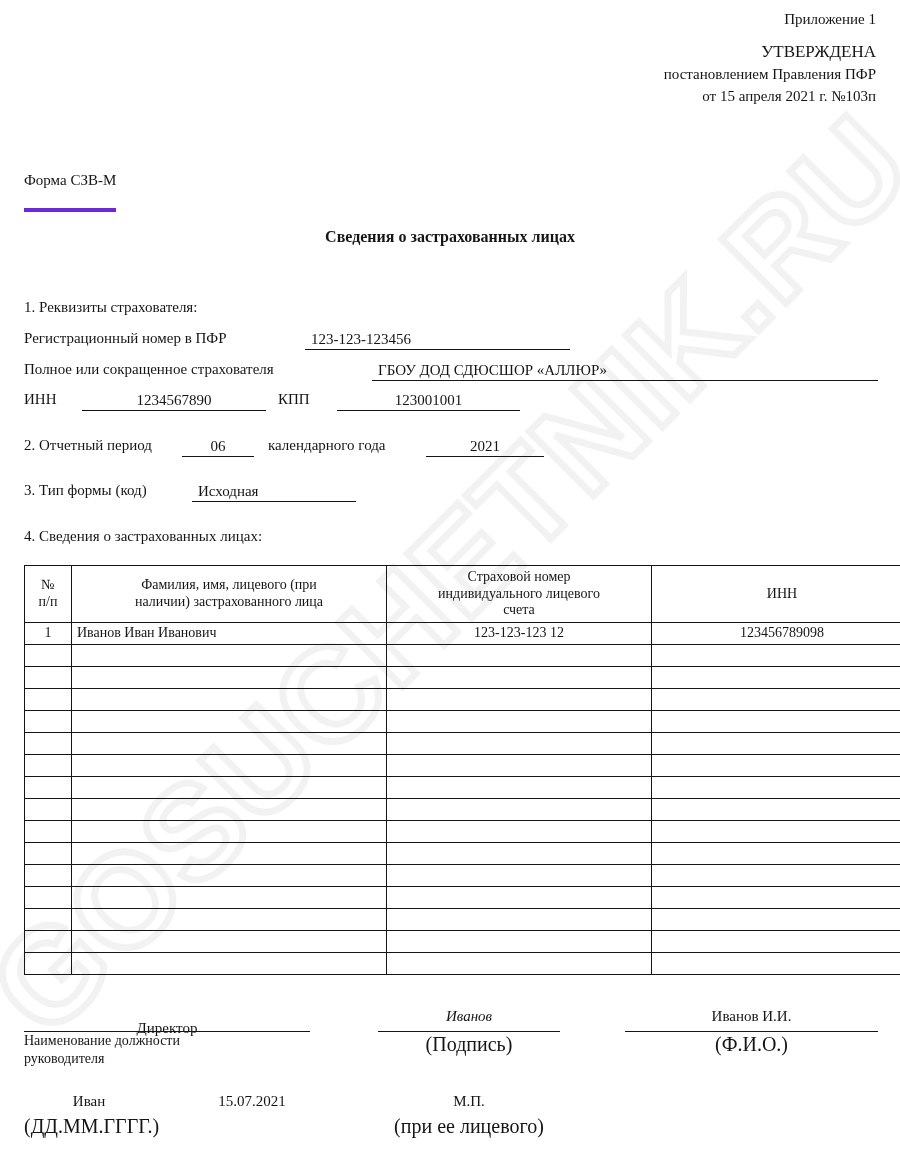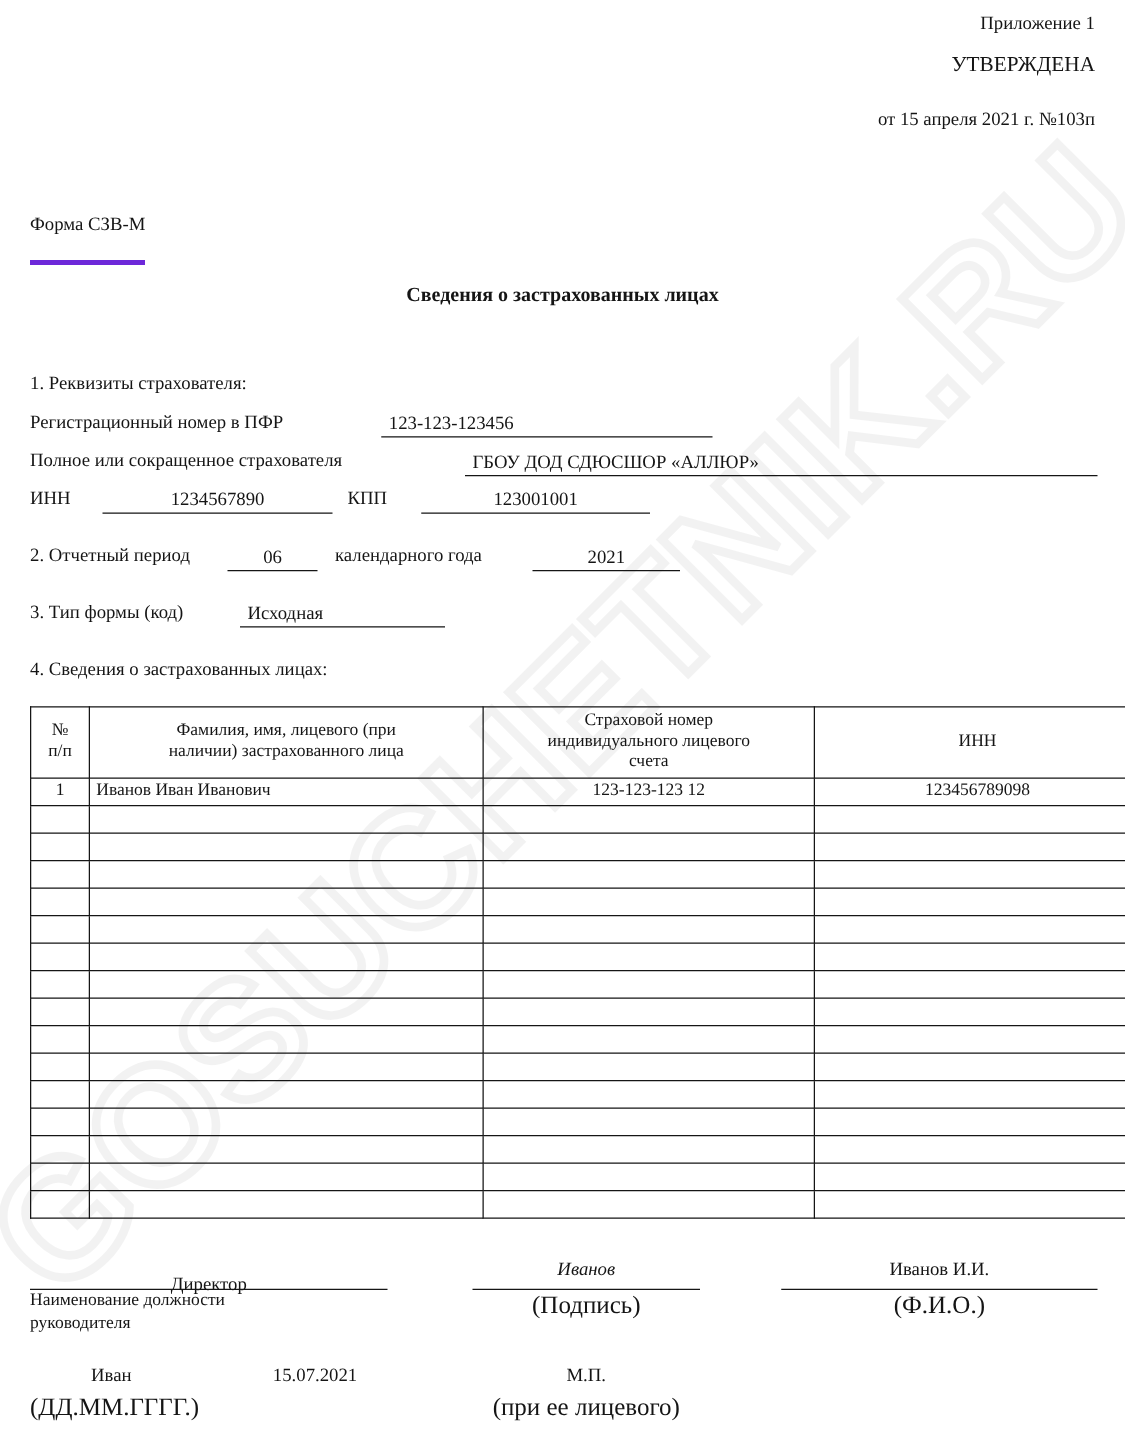--- a/index.html
+++ b/index.html
@@ -149,20 +149,21 @@
 
 <div id="watermark">
   <div class="wm-text">GOSUCHETNIK.RU</div>
 </div>
 
 <div id="page">
 
   <div class="abs hdr-line" style="left:24px; top:12px; width:852px;">Приложение 1</div>
 
   <div class="abs hdr-line" style="left:24px; top:43px; width:852px; font-size:17px;">УТВЕРЖДЕНА</div>
+  <div class="abs hdr-line" style="left:24px; top:67px; width:852px;">постановлением Правления ПФР</div>
   <div class="abs hdr-line" style="left:24px; top:89px; width:852px;">от 15 апреля 2021 г. №103п</div>
 
   <div class="abs" style="left:24px; top:172px;">
     <span class="form-code">Форма СЗВ-М</span>
   </div>
 
   <div class="abs doc-title" style="left:0; top:228px;">Сведения о застрахованных лицах</div>
 
   <div class="abs sec-label" style="left:24px; top:299px;">1. Реквизиты страхователя:</div>
 

